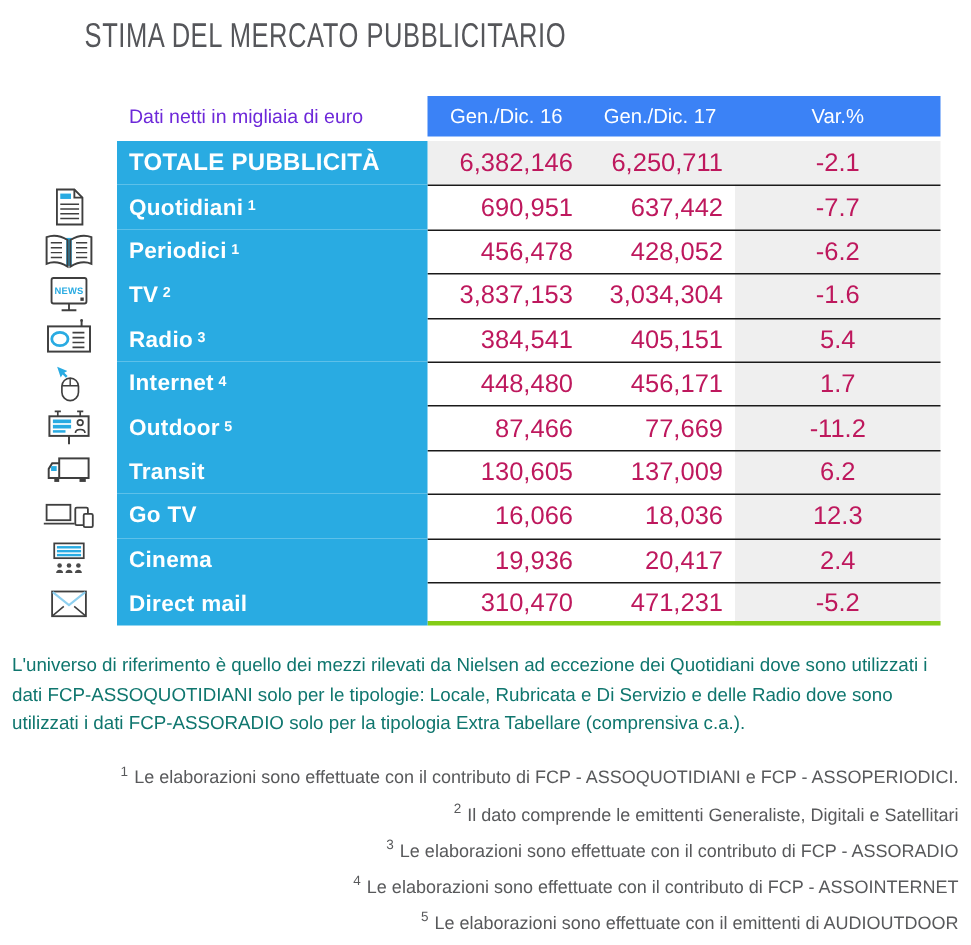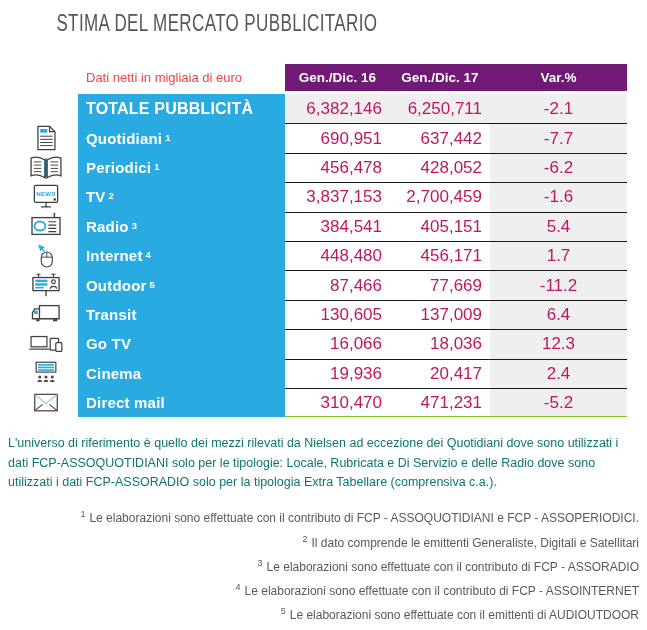--- a/index.html
+++ b/index.html
@@ -11,24 +11,24 @@
   .title-wrap { text-align:left; margin-top:10px; height:30px; }
   .page-title {
     display:inline-block; font-size:23px; font-weight:400; color:#55565a;
     letter-spacing:0.5px; transform:scaleX(0.74); transform-origin:center;
     white-space:nowrap;
   }
   .table-zone { position:relative; margin-left:78px; width:549px; margin-top:24px; }
   .thead { display:flex; height:27px; }
   .caption {
     width:207px; display:flex; align-items:center; padding-left:8px;
-    font-size:13px; color:#ef4444; background:#ffffff;
+    font-size:13px; color:#6d28d9; background:#ffffff;
   }
   .hc {
-    background:#701a75; color:#ffffff; font-weight:bold; font-size:13.5px;
+    background:#3b82f6; color:#ffffff; font-weight:normal; font-size:13.5px;
     display:flex; align-items:center; justify-content:center;
   }
   .h16 { width:105px; } .h17 { width:100px; } .hvar { width:137px; }
   .tbody { margin-top:3px; }
   .trow { display:flex; height:29.4px; }
   .lbl {
     width:207px; background:#29abe2; color:#ffffff; font-weight:bold;
     font-size:15px; display:flex; align-items:center; padding-left:8px;
     position:relative; letter-spacing:0.2px;
   }
@@ -36,21 +36,21 @@
   .total .lbl { font-size:16px; }
   .c {
     display:flex; align-items:center; font-size:17px; color:#be185d;
     height:100%;
   }
   .c16 { width:105px; justify-content:flex-end; padding-right:8px; background:#ffffff; }
   .c17 { width:100px; justify-content:flex-end; padding-right:8px; background:#ffffff; }
   .cvar { width:137px; justify-content:center; background:#efefef;text-align:center; }
   .total .c16, .total .c17, .total .cvar { background:#efefef; }
   .sep .c { border-top:1px solid #1a1a1a; }
-  .last .c { border-bottom:1px solid #84cc16; }
+  .last .c { border-bottom:3px solid #84cc16; }
   .icon-slot {
     position:absolute; left:-54px; top:50%; transform:translateY(-50%);
     width:44px; display:flex; justify-content:center; align-items:center;
   }
   .notes { margin:17px 8px 0 8px; }
   .universe-note {
     font-size:12.5px; line-height:1.55; color:#0f766e; width:632px;
   }
   .footnotes { margin-top:18px; }
   .footnote { font-size:12px; color:#58595b; margin-bottom:9px; line-height:1.1;text-align:right; }
@@ -128,21 +128,21 @@
             <rect x="6" y="2" width="26" height="19" rx="1.5"></rect>
             <text x="19" y="14" text-anchor="middle" font-family="Liberation Sans, sans-serif" font-size="7" font-weight="bold" fill="#29abe2" stroke="none">NEWS</text>
             <rect x="27.5" y="16.5" width="2.5" height="2.5" fill="#3f3f3f" stroke="none"></rect>
             <path d="M19,21 V25.5 M13.5,26 H24.5"></path>
           </svg>
         </span>
         <span>TV</span>
           <sup>2</sup>
       </div>
       <div class="c c16">3,837,153</div>
-      <div class="c c17">2,700,459</div>
+      <div class="c c17">3,034,304</div>
       <div class="c cvar">-1.6</div>
     </div>
 
     <div class="trow sep">
       <div class="lbl">
         <span class="icon-slot">
           <svg width="36" height="28" viewBox="0 0 38 30" fill="none" stroke="#3f3f3f" stroke-width="1.4">
             <path d="M28,2 V6"></path>
             <circle cx="28" cy="1.8" r="1" fill="#3f3f3f" stroke="none"></circle>
             <rect x="4" y="6" width="30" height="18"></rect>
@@ -207,21 +207,21 @@
             <path d="M4.5,20 H33"></path>
             <rect x="8.5" y="20.6" width="3.5" height="2.2" fill="#3f3f3f" stroke="none"></rect>
             <rect x="26.5" y="20.6" width="4.5" height="2.2" fill="#3f3f3f" stroke="none"></rect>
           </svg>
         </span>
         <span>Transit</span>
           <sup></sup>
       </div>
       <div class="c c16">130,605</div>
       <div class="c c17">137,009</div>
-      <div class="c cvar">6.4</div>
+      <div class="c cvar">6.2</div>
     </div>
 
     <div class="trow sep">
       <div class="lbl">
         <span class="icon-slot">
           <svg width="38" height="28" viewBox="0 0 38 30" fill="none" stroke="#3f3f3f" stroke-width="1.3">
             <rect x="3" y="7" width="17" height="11"></rect>
             <path d="M1,20.5 H23"></path>
             <rect x="23.5" y="9" width="9" height="12.5" rx="1" fill="#ffffff"></rect>
             <rect x="29.5" y="13.5" width="6.5" height="9.5" rx="1" fill="#ffffff"></rect>

